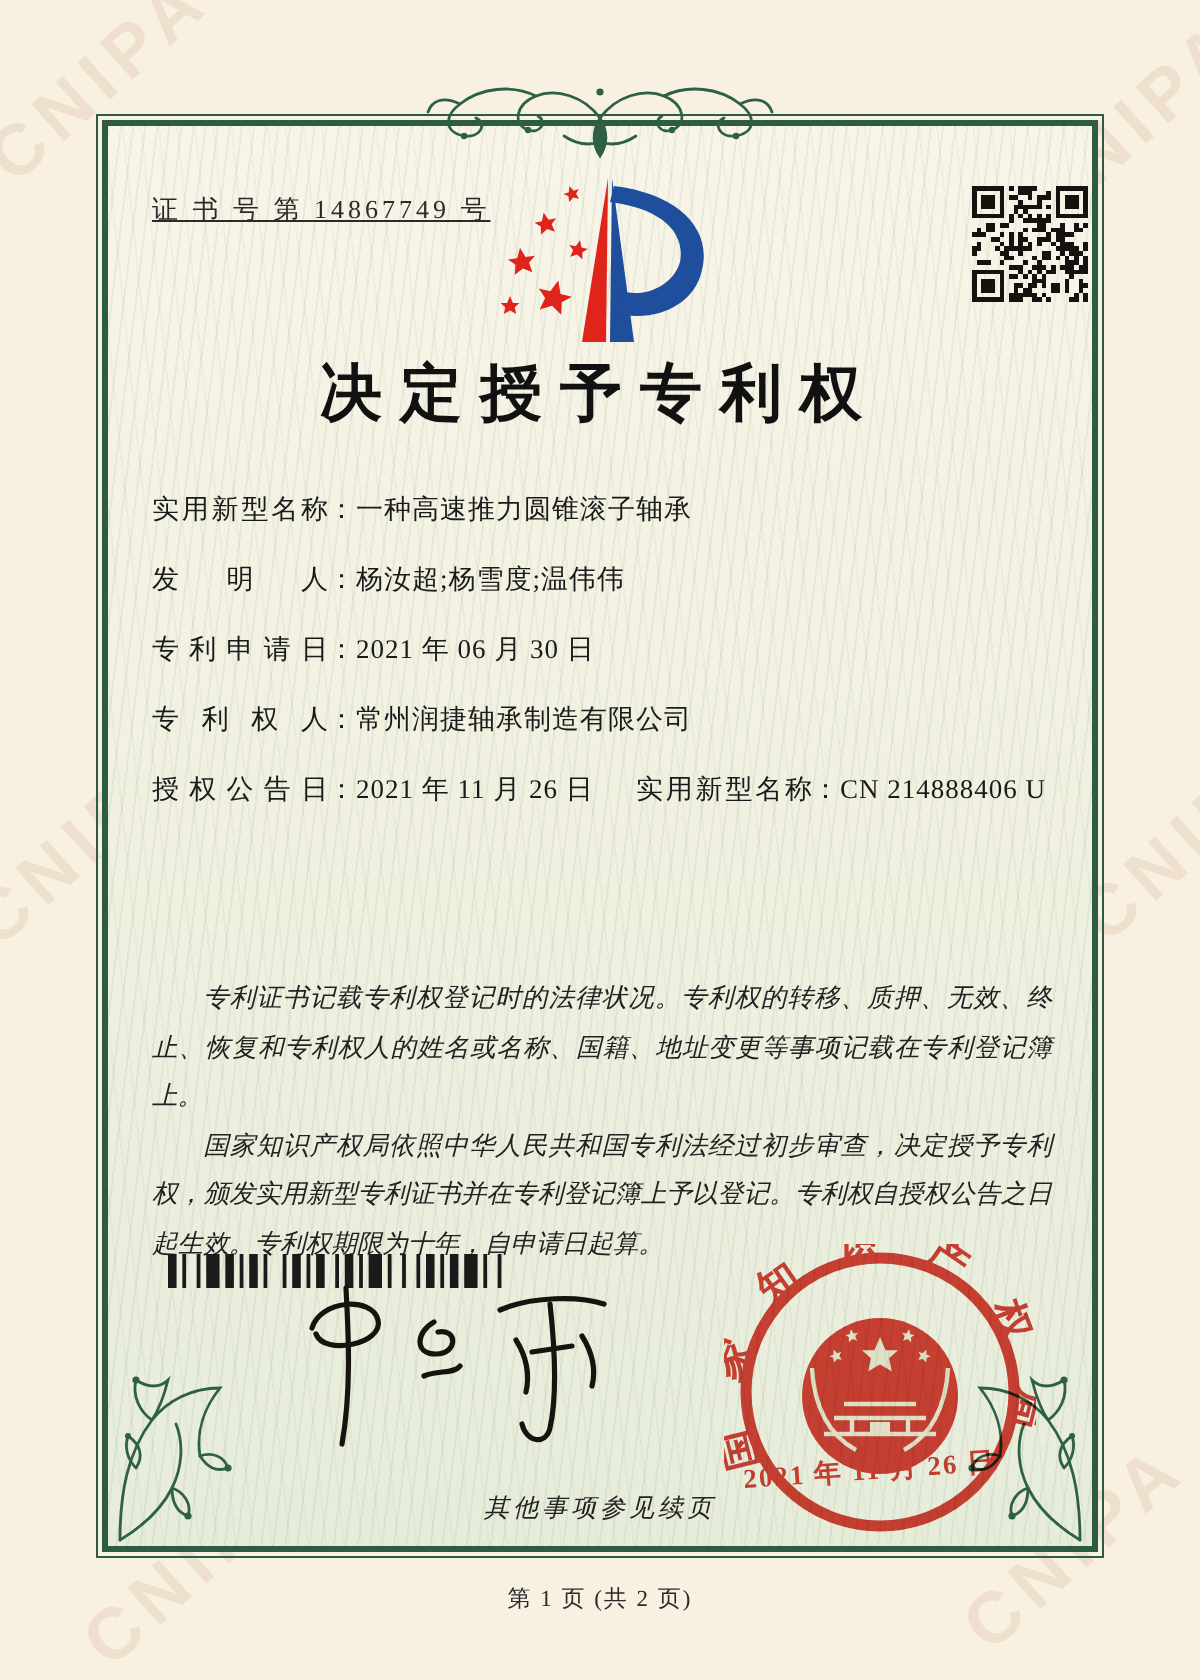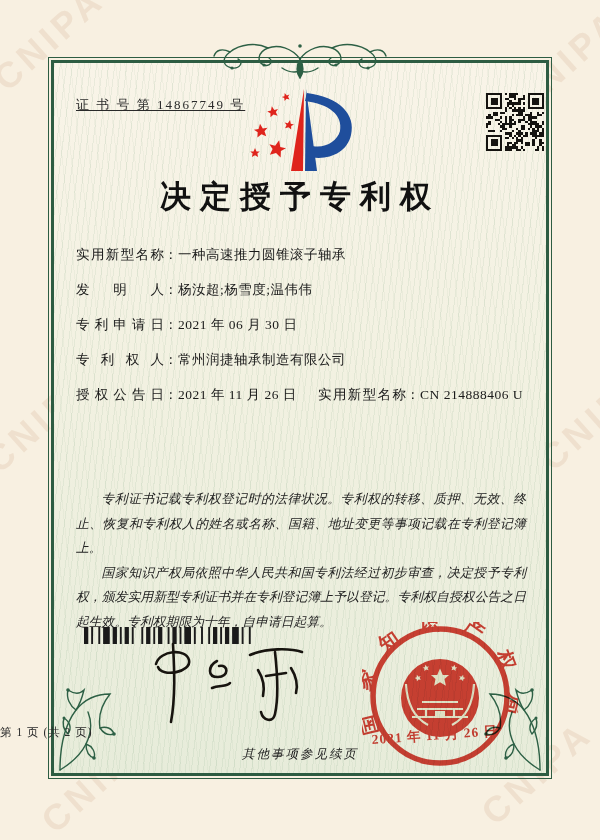--- a/index.html
+++ b/index.html
@@ -33,21 +33,21 @@
   .val.fixed{display:inline-block;width:140px;}
   .paras{position:absolute;left:76px;top:487px;width:450px;font-size:12.8px;
          line-height:1.92;text-align:justify;font-style:italic;color:#222;}
   .paras p{margin:0;text-indent:2em;}
   .barcode{position:absolute;left:84px;top:627px;}
   .sig-block{position:absolute;left:86px;top:668px;
              font-family:"Liberation Sans","DejaVu Sans",sans-serif;
              font-size:14.5px;font-weight:600;letter-spacing:4px;color:#222;line-height:27px;}
   .signature{position:absolute;left:138px;top:640px;}
   .seal{position:absolute;left:362px;top:622px;mix-blend-mode:multiply;}
-  .footer-page{position:absolute;left:0;top:725px;width:100%;text-align:left;
+  .footer-page{position:absolute;left:0;top:792px;width:100%;text-align:center;
                font-size:11.5px;letter-spacing:1px;color:#2a2a2a;}
   .footer-note{position:absolute;left:0;top:746px;width:100%;text-align:center;
                font-size:12.5px;font-style:italic;letter-spacing:2px;color:#222;}
 </style>
 </head>
 <body>
 
 <div class="page">
 
   <svg width="0" height="0" style="position:absolute" aria-hidden="true">

